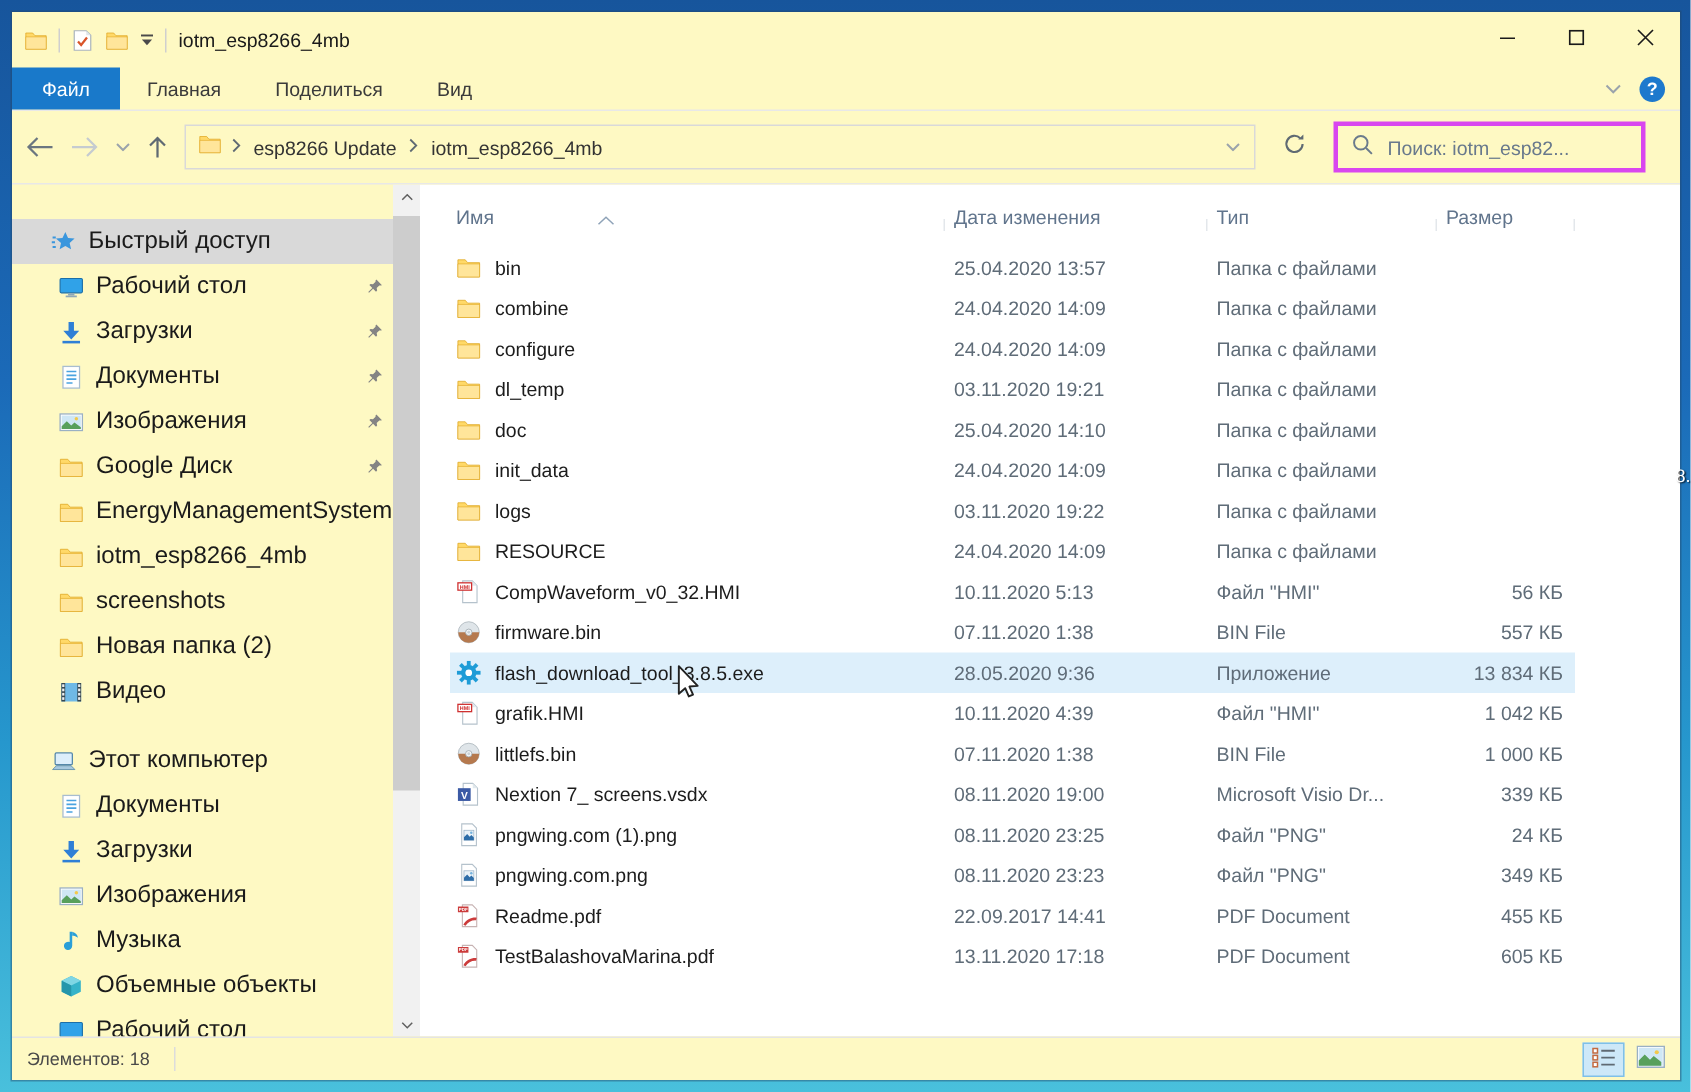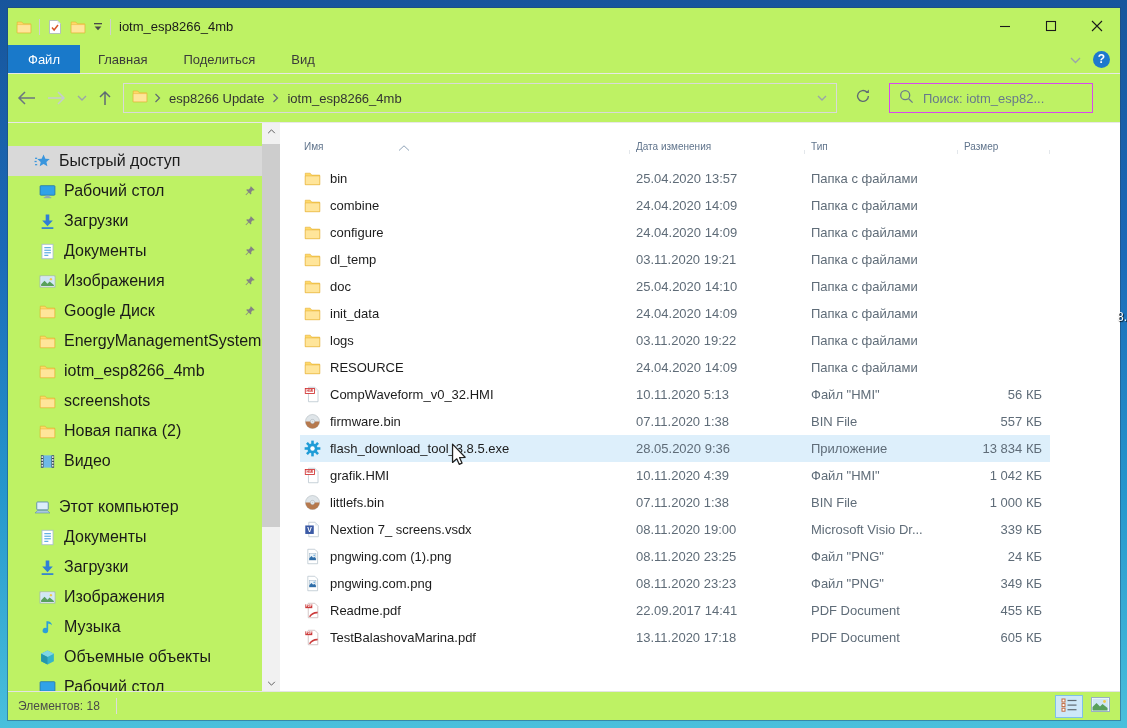--- a/index.html
+++ b/index.html
@@ -4,21 +4,21 @@
 <style>
   html,body{margin:0;padding:0;}
   body{
     width:1127px;height:728px;position:relative;overflow:hidden;
     background:linear-gradient(180deg,#17559c 0%,#1b6ab8 35%,#2697cd 68%,#49c0dc 100%);
     font-family:"Liberation Sans",sans-serif;
     -webkit-font-smoothing:antialiased;
   }
   .window{
     position:absolute;left:8px;top:8px;width:1112px;height:712px;
-    background:#bef264;display:flex;flex-direction:column;
+    background:#fef9c3;display:flex;flex-direction:column;
     box-shadow:0 0 0 1px rgba(35,70,105,.45);
   }
   
   .titlebar{height:37px;display:flex;align-items:center;position:relative;flex:0 0 auto;}
   .qat{display:flex;align-items:center;gap:7px;padding-left:8px;}
   .qat .icon{display:flex;}
   .vsep{width:1px;height:16px;background:#cfcfcf;}
   .win-title{font-size:13px;color:#1a1a1a;margin-left:8px;white-space:nowrap;}
   .win-controls{position:absolute;right:0;top:0;height:100%;display:flex;}
   .win-btn{width:46px;height:100%;display:flex;align-items:center;justify-content:center;}
@@ -33,40 +33,40 @@
   .address-row{height:48px;display:flex;align-items:center;border-bottom:1px solid #e8e8e8;
     padding:0 5px;gap:5px;flex:0 0 auto;}
   .nav-btns{display:flex;align-items:center;gap:11px;padding:0 6px 0 4px;}
   .nav-btns .icon{display:flex;}
   .addr-box{width:704px;height:28px;border:1px solid #d9d9d9;display:flex;align-items:center;
     padding-left:8px;gap:6px;box-sizing:content-box;}
   .crumb{font-size:13px;color:#333;white-space:nowrap;padding:0 2px;}
   .addr-spacer{flex:1;}
   .addr-chevron{width:28px;height:100%;display:flex;align-items:center;justify-content:center;}
   .refresh-btn{width:42px;height:30px;display:flex;align-items:center;justify-content:center;}
-  .search-box{width:184px;height:28px;border:1px solid #d946ef;display:flex;align-items:center;
+  .search-box{width:184px;height:28px;border:3px solid #d946ef;display:flex;align-items:center;
     gap:9px;padding:0 9px;color:#68798c;font-size:13px;white-space:nowrap;overflow:hidden;}
   
   .main{flex:1;display:flex;min-height:0;position:relative;overflow:hidden;}
   .sidebar{width:254px;flex:0 0 auto;padding-top:23px;box-sizing:border-box;overflow:hidden;font-size:16px;}
   .side-item{height:30px;display:flex;align-items:center;gap:8px;white-space:nowrap;color:#1a1a1a;}
   .side-item.level0{padding-left:26px;}
   .side-item.level1{padding-left:31px;}
   .side-item.selected{background:var(--side-sel,#d9d9d9);}
   .side-item .icon{display:flex;flex:0 0 auto;}
   .pin{margin-left:auto;margin-right:6px;display:flex;flex:0 0 auto;}
   .sec-gap{margin-top:16px;}
   .side-scroll{width:18px;flex:0 0 auto;position:relative;background:#f1f1f1;}
   .scroll-arrow{position:absolute;left:0;width:100%;height:16px;display:flex;align-items:center;justify-content:center;}
   .scroll-arrow.up{top:0;} .scroll-arrow.down{bottom:0;}
   .scroll-thumb{position:absolute;left:0;top:21px;width:100%;height:383px;background:#cdcdcd;}
   
   .content{flex:1;padding-left:20px;overflow:hidden;position:relative;background:#fff;}
   .list-header{display:flex;height:36px;align-items:flex-end;}
-  .hcell{position:relative;font-size:10px;color:#60748c;padding:0 0 7px 6px;box-sizing:border-box;}
+  .hcell{position:relative;font-size:13px;color:#60748c;padding:0 0 7px 6px;box-sizing:border-box;}
   .hcell::after{content:"";position:absolute;right:0;top:9px;bottom:5px;width:1px;background:#e3e7eb;}
   .h-name{width:330px;padding-left:4px;}
   .h-date{width:175px;} .h-type{width:153px;} .h-size{width:92px;}
   .sort-ind{position:absolute;left:98px;top:1px;}
   .rows{margin-top:6px;}
   .frow{display:flex;height:27px;align-items:center;width:750px;font-size:13px;justify-content:flex-end;}
   .frow.hl{background:var(--hover-row,#ddeffb);}
   .cell{box-sizing:border-box;white-space:nowrap;overflow:hidden;}
   .c-name{width:330px;display:flex;align-items:center;gap:9px;padding-left:4px;color:#1c1c1c;}
   .c-name .icon{display:flex;flex:0 0 auto;}

